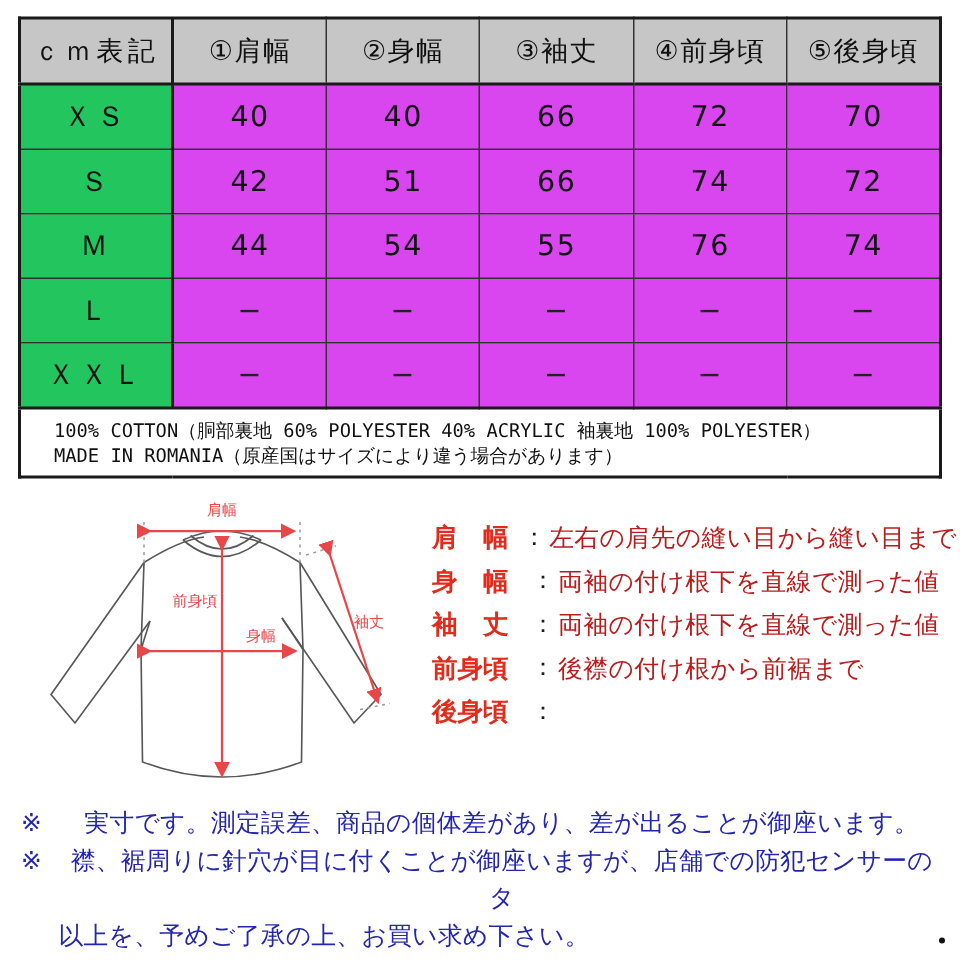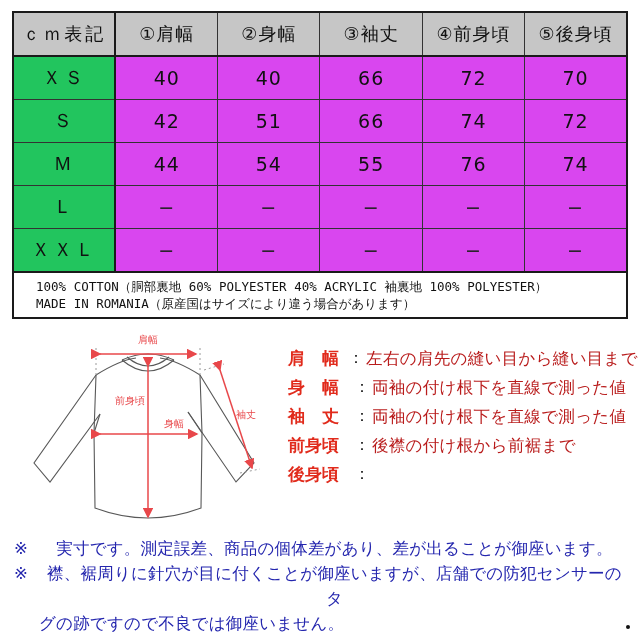--- a/index.html
+++ b/index.html
@@ -310,17 +310,16 @@
 
 <div id="notes">
   <div class="note-row">
     <span class="note-mark">※</span>
     <span class="note-body">実寸です。測定誤差、商品の個体差があり、差が出ることが御座います。</span>
   </div>
   <div class="note-row">
     <span class="note-mark">※</span>
     <span class="note-body">襟、裾周りに針穴が目に付くことが御座いますが、店舗での防犯センサーのタ</span>
   </div>
-  <div class="note-cont">グの跡ですので不良では御座いません。</div>
   <div class="note-cont">以上を、予めご了承の上、お買い求め下さい。</div>
 </div>
 
 <div id="corner-dot"></div>
 
 </body></html>

